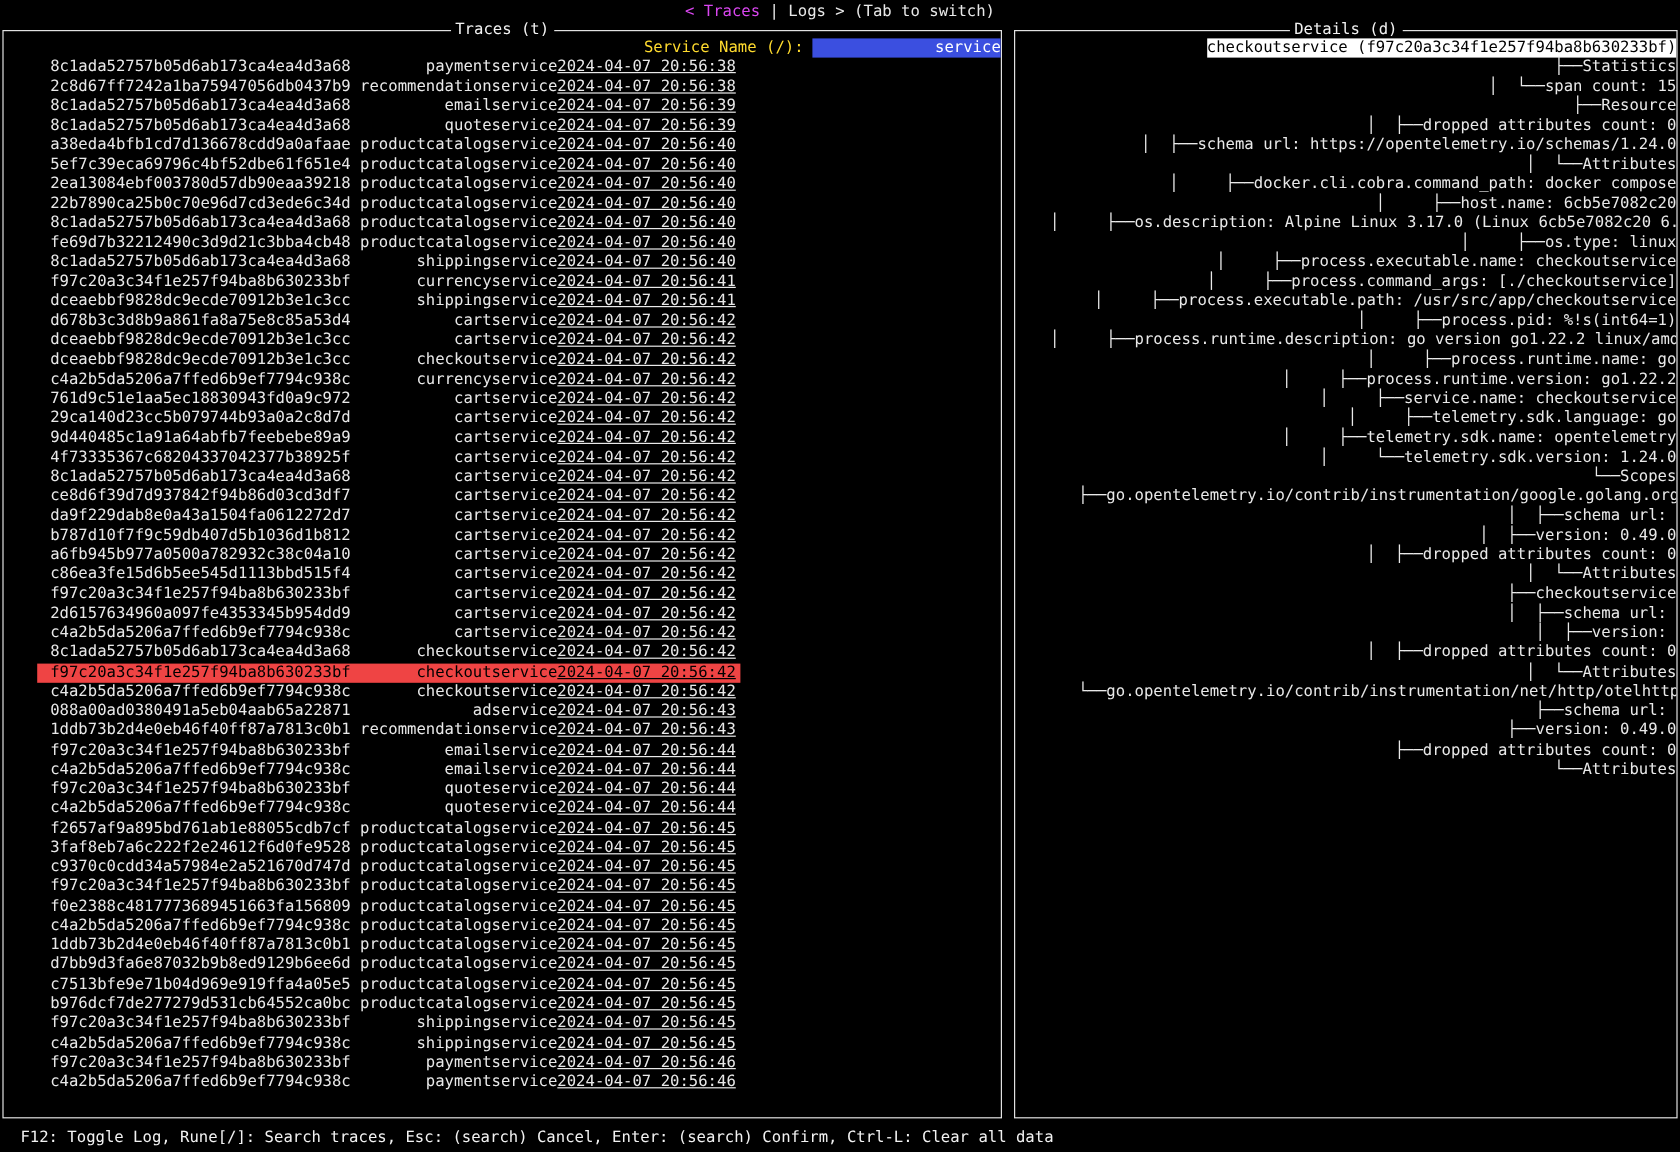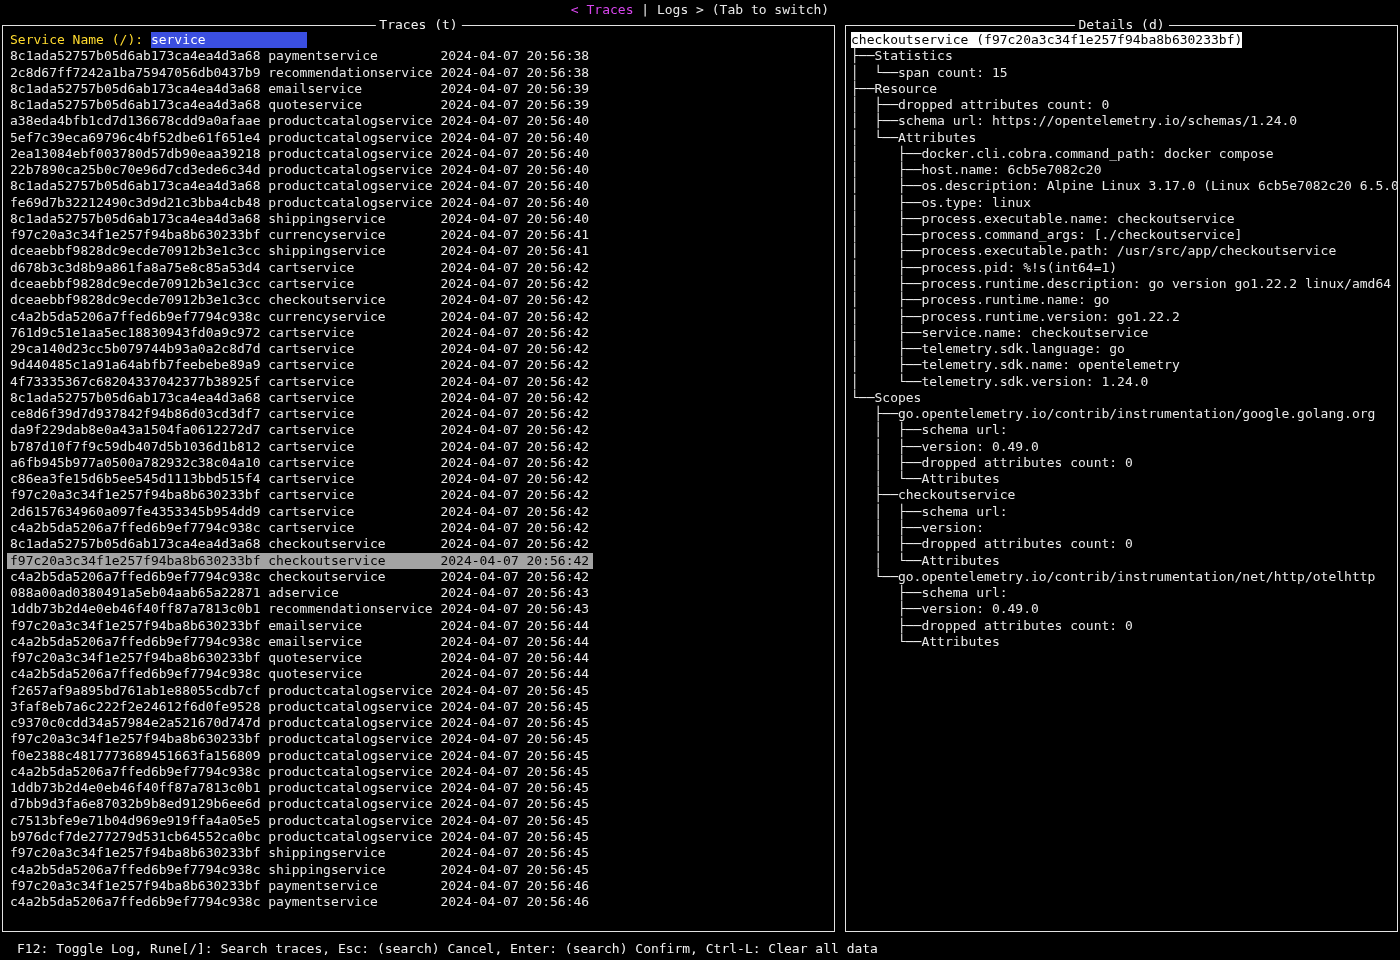--- a/index.html
+++ b/index.html
@@ -8,39 +8,39 @@
     font-family:"DejaVu Sans Mono", monospace;
     font-size:13px;
     color:#e9e9e9;
     position:relative;
   }
   .topbar {
     position:absolute; top:0; left:0; width:1400px; height:22px;
     text-align:center; line-height:19px; white-space:pre;
   }
   .yellow { color:#d946ef; }
-  .panel { position:absolute; border:1px solid #e2e2e2; background:#000; }
+  .panel { position:absolute; border:1px solid #e2e2e2; background:#000;text-align:right; }
   .panel-traces { left:2px; top:25px; width:833px; height:907px; }
   .panel-details { left:845px; top:25px; width:553px; height:907px; }
   .panel-title {
     position:absolute; top:-9px; left:50%; transform:translateX(-50%);
     background:#000; padding:0 4px; line-height:16px; white-space:pre; color:#f2f2f2;
   }
-  .panel-body { position:absolute; inset:0; padding-top:6px; overflow:hidden; }
+  .panel-body { position:absolute; inset:0; padding-top:6px; overflow:hidden;margin-left:24px; }
   .search-row { height:16.27px; line-height:16.27px; padding-left:7px; white-space:pre; }
   .search-label { color:#ffdb2e; }
   .search-input {
     display:inline-block; width:20ch; height:16.27px; vertical-align:top;
     background:#3b4fe0; color:#ffffff; white-space:pre;
   }
   .trace-row {
     height:16.27px; line-height:16.27px; white-space:pre;
-    margin-left:4px; padding-left:3px; padding-right:4px; width:max-content;
+    margin-left:4px; padding-left:3px; padding-right:4px; width:max-content;text-decoration:underline;
   }
-  .trace-row.selected { background:#a3a3a3; color:#000000; }
+  .trace-row.selected { background:#ef4444; color:#000000; }
   .c-id  { display:inline-block; width:33ch; }
   .c-svc { display:inline-block; width:22ch; }
   .details-body { padding-left:5px; }
   .tree-line { height:16.27px; line-height:16.27px; white-space:pre; }
   .details-root {
     display:inline-block; background:#ffffff; color:#000000;
     white-space:pre; height:16.27px; line-height:16.27px;
   }
   .statusbar {
     position:absolute; left:14px; top:939px; width:1400px; height:21px;

